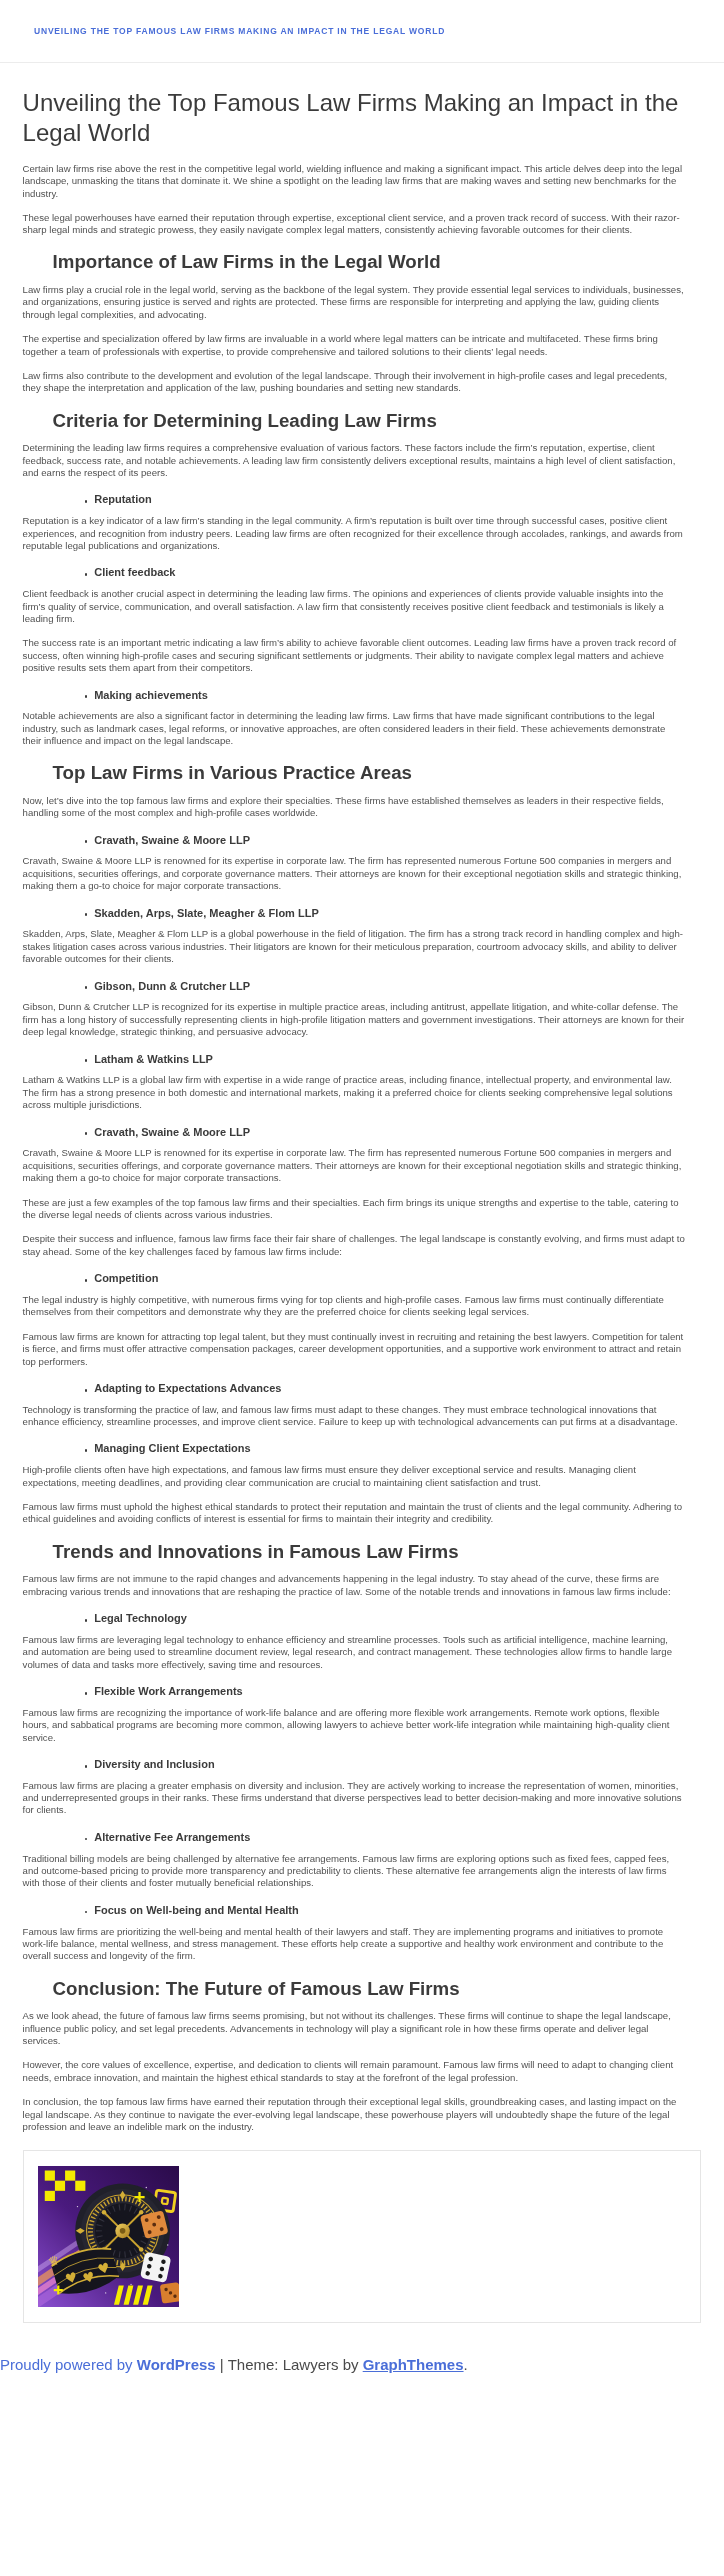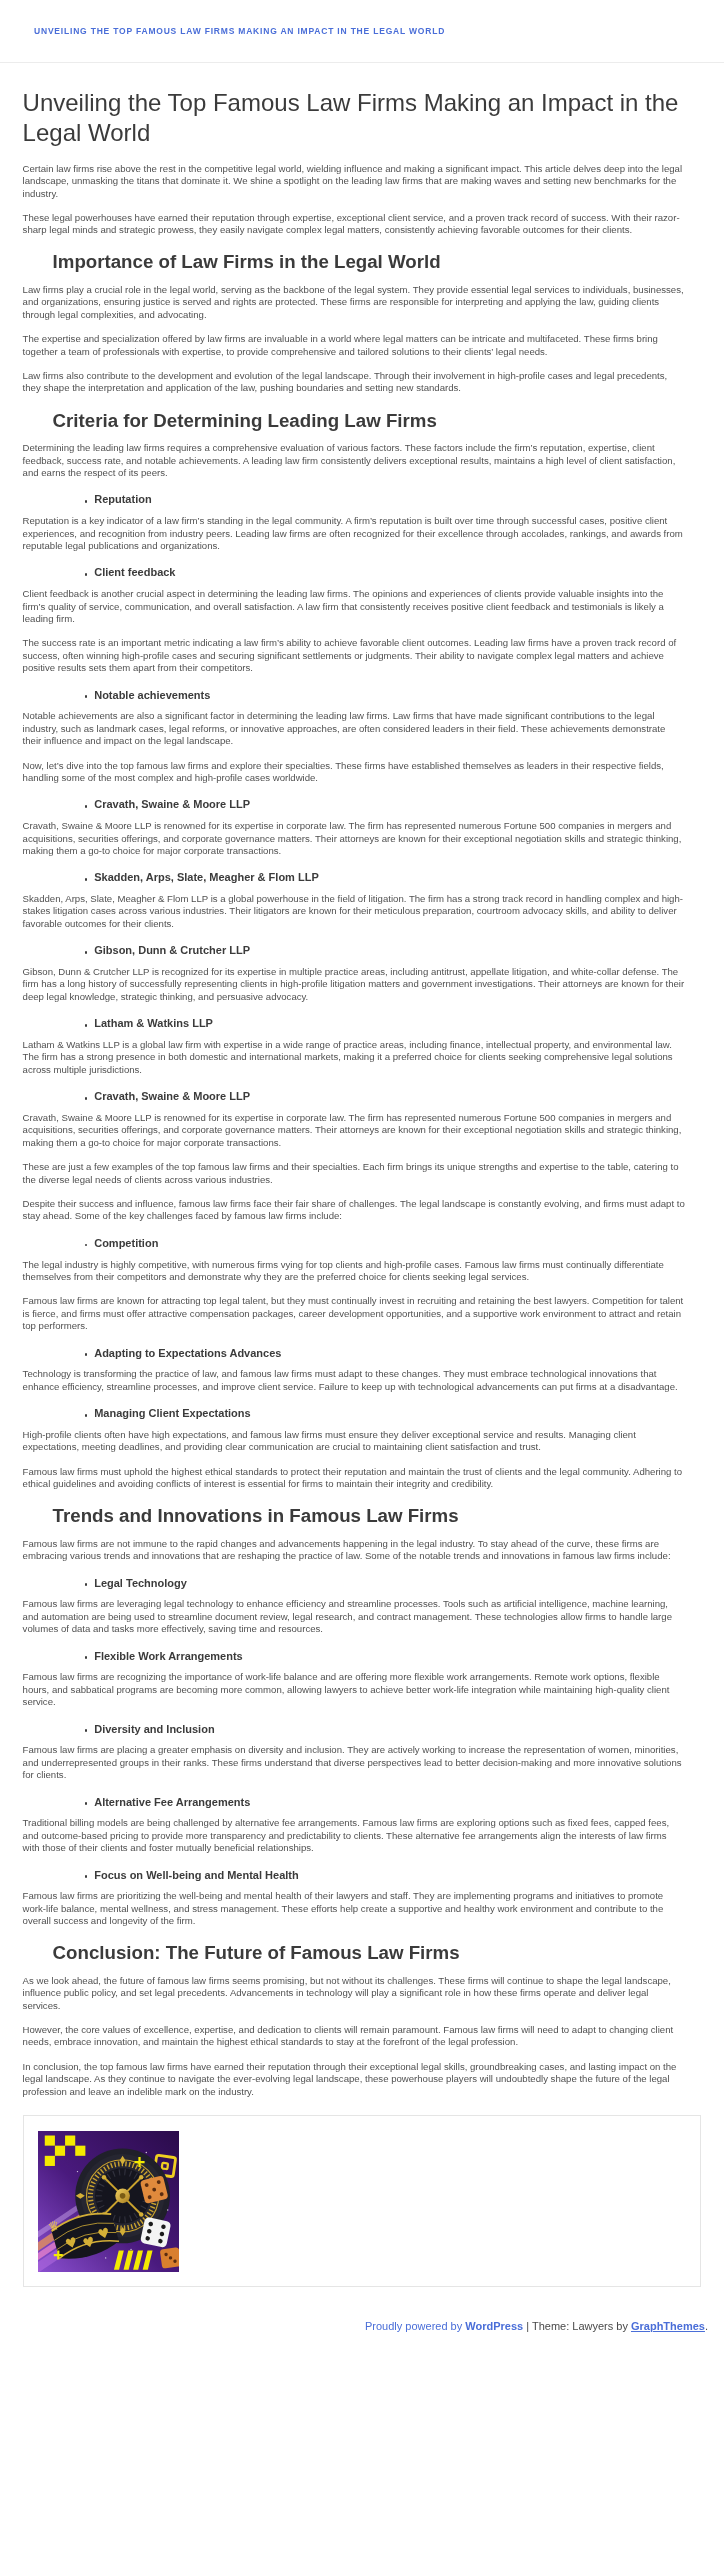--- a/index.html
+++ b/index.html
@@ -77,23 +77,23 @@
     background:var(--heading);
   }
   figure.featured-card{
     margin:17px 0 0 0;
     border:0.6px solid #e5e5e5;
     padding:14.7px;
     background:#fff;
   }
   figure.featured-card svg{display:block;width:141px;height:141px;}
   .site-footer{
-    text-align:right;
+    text-align:left;
     padding:33px 16px 8px 0;
-    font-size:11px;
+    font-size:15px;
     color:#4a4a4a;
   }
   .site-footer a{color:var(--link);text-decoration:none;cursor:pointer;}
   .site-footer .bold{font-weight:700;}
   .site-footer .underline{text-decoration:underline;}
 </style>
 </head>
 <body>
 
 <header class="site-header">
@@ -110,22 +110,23 @@
       <p>Law firms play a crucial role in the legal world, serving as the backbone of the legal system. They provide essential legal services to individuals, businesses, and organizations, ensuring justice is served and rights are protected. These firms are responsible for interpreting and applying the law, guiding clients through legal complexities, and advocating.</p>
       <p>The expertise and specialization offered by law firms are invaluable in a world where legal matters can be intricate and multifaceted. These firms bring together a team of professionals with expertise, to provide comprehensive and tailored solutions to their clients’ legal needs.</p>
       <p>Law firms also contribute to the development and evolution of the legal landscape. Through their involvement in high-profile cases and legal precedents, they shape the interpretation and application of the law, pushing boundaries and setting new standards.</p>
       <h2>Criteria for Determining Leading Law Firms</h2>
       <p>Determining the leading law firms requires a comprehensive evaluation of various factors. These factors include the firm’s reputation, expertise, client feedback, success rate, and notable achievements. A leading law firm consistently delivers exceptional results, maintains a high level of client satisfaction, and earns the respect of its peers.</p>
       <h3>Reputation</h3>
       <p>Reputation is a key indicator of a law firm’s standing in the legal community. A firm’s reputation is built over time through successful cases, positive client experiences, and recognition from industry peers. Leading law firms are often recognized for their excellence through accolades, rankings, and awards from reputable legal publications and organizations.</p>
       <h3>Client feedback</h3>
       <p>Client feedback is another crucial aspect in determining the leading law firms. The opinions and experiences of clients provide valuable insights into the firm’s quality of service, communication, and overall satisfaction. A law firm that consistently receives positive client feedback and testimonials is likely a leading firm.</p>
       <p>The success rate is an important metric indicating a law firm’s ability to achieve favorable client outcomes. Leading law firms have a proven track record of success, often winning high-profile cases and securing significant settlements or judgments. Their ability to navigate complex legal matters and achieve positive results sets them apart from their competitors.</p>
-      <h3>Notable achievements</h3>
+      <h3>Making achievements</h3>
       <p>Notable achievements are also a significant factor in determining the leading law firms. Law firms that have made significant contributions to the legal industry, such as landmark cases, legal reforms, or innovative approaches, are often considered leaders in their field. These achievements demonstrate their influence and impact on the legal landscape.</p>
+      <h2>Top Law Firms in Various Practice Areas</h2>
       <p>Now, let’s dive into the top famous law firms and explore their specialties. These firms have established themselves as leaders in their respective fields, handling some of the most complex and high-profile cases worldwide.</p>
       <h3>Cravath, Swaine &amp; Moore LLP</h3>
       <p>Cravath, Swaine &amp; Moore LLP is renowned for its expertise in corporate law. The firm has represented numerous Fortune 500 companies in mergers and acquisitions, securities offerings, and corporate governance matters. Their attorneys are known for their exceptional negotiation skills and strategic thinking, making them a go-to choice for major corporate transactions.</p>
       <h3>Skadden, Arps, Slate, Meagher &amp; Flom LLP</h3>
       <p>Skadden, Arps, Slate, Meagher &amp; Flom LLP is a global powerhouse in the field of litigation. The firm has a strong track record in handling complex and high-stakes litigation cases across various industries. Their litigators are known for their meticulous preparation, courtroom advocacy skills, and ability to deliver favorable outcomes for their clients.</p>
       <h3>Gibson, Dunn &amp; Crutcher LLP</h3>
       <p>Gibson, Dunn &amp; Crutcher LLP is recognized for its expertise in multiple practice areas, including antitrust, appellate litigation, and white-collar defense. The firm has a long history of successfully representing clients in high-profile litigation matters and government investigations. Their attorneys are known for their deep legal knowledge, strategic thinking, and persuasive advocacy.</p>
       <h3>Latham &amp; Watkins LLP</h3>
       <p>Latham &amp; Watkins LLP is a global law firm with expertise in a wide range of practice areas, including finance, intellectual property, and environmental law. The firm has a strong presence in both domestic and international markets, making it a preferred choice for clients seeking comprehensive legal solutions across multiple jurisdictions.</p>
       <h3>Cravath, Swaine &amp; Moore LLP</h3>

